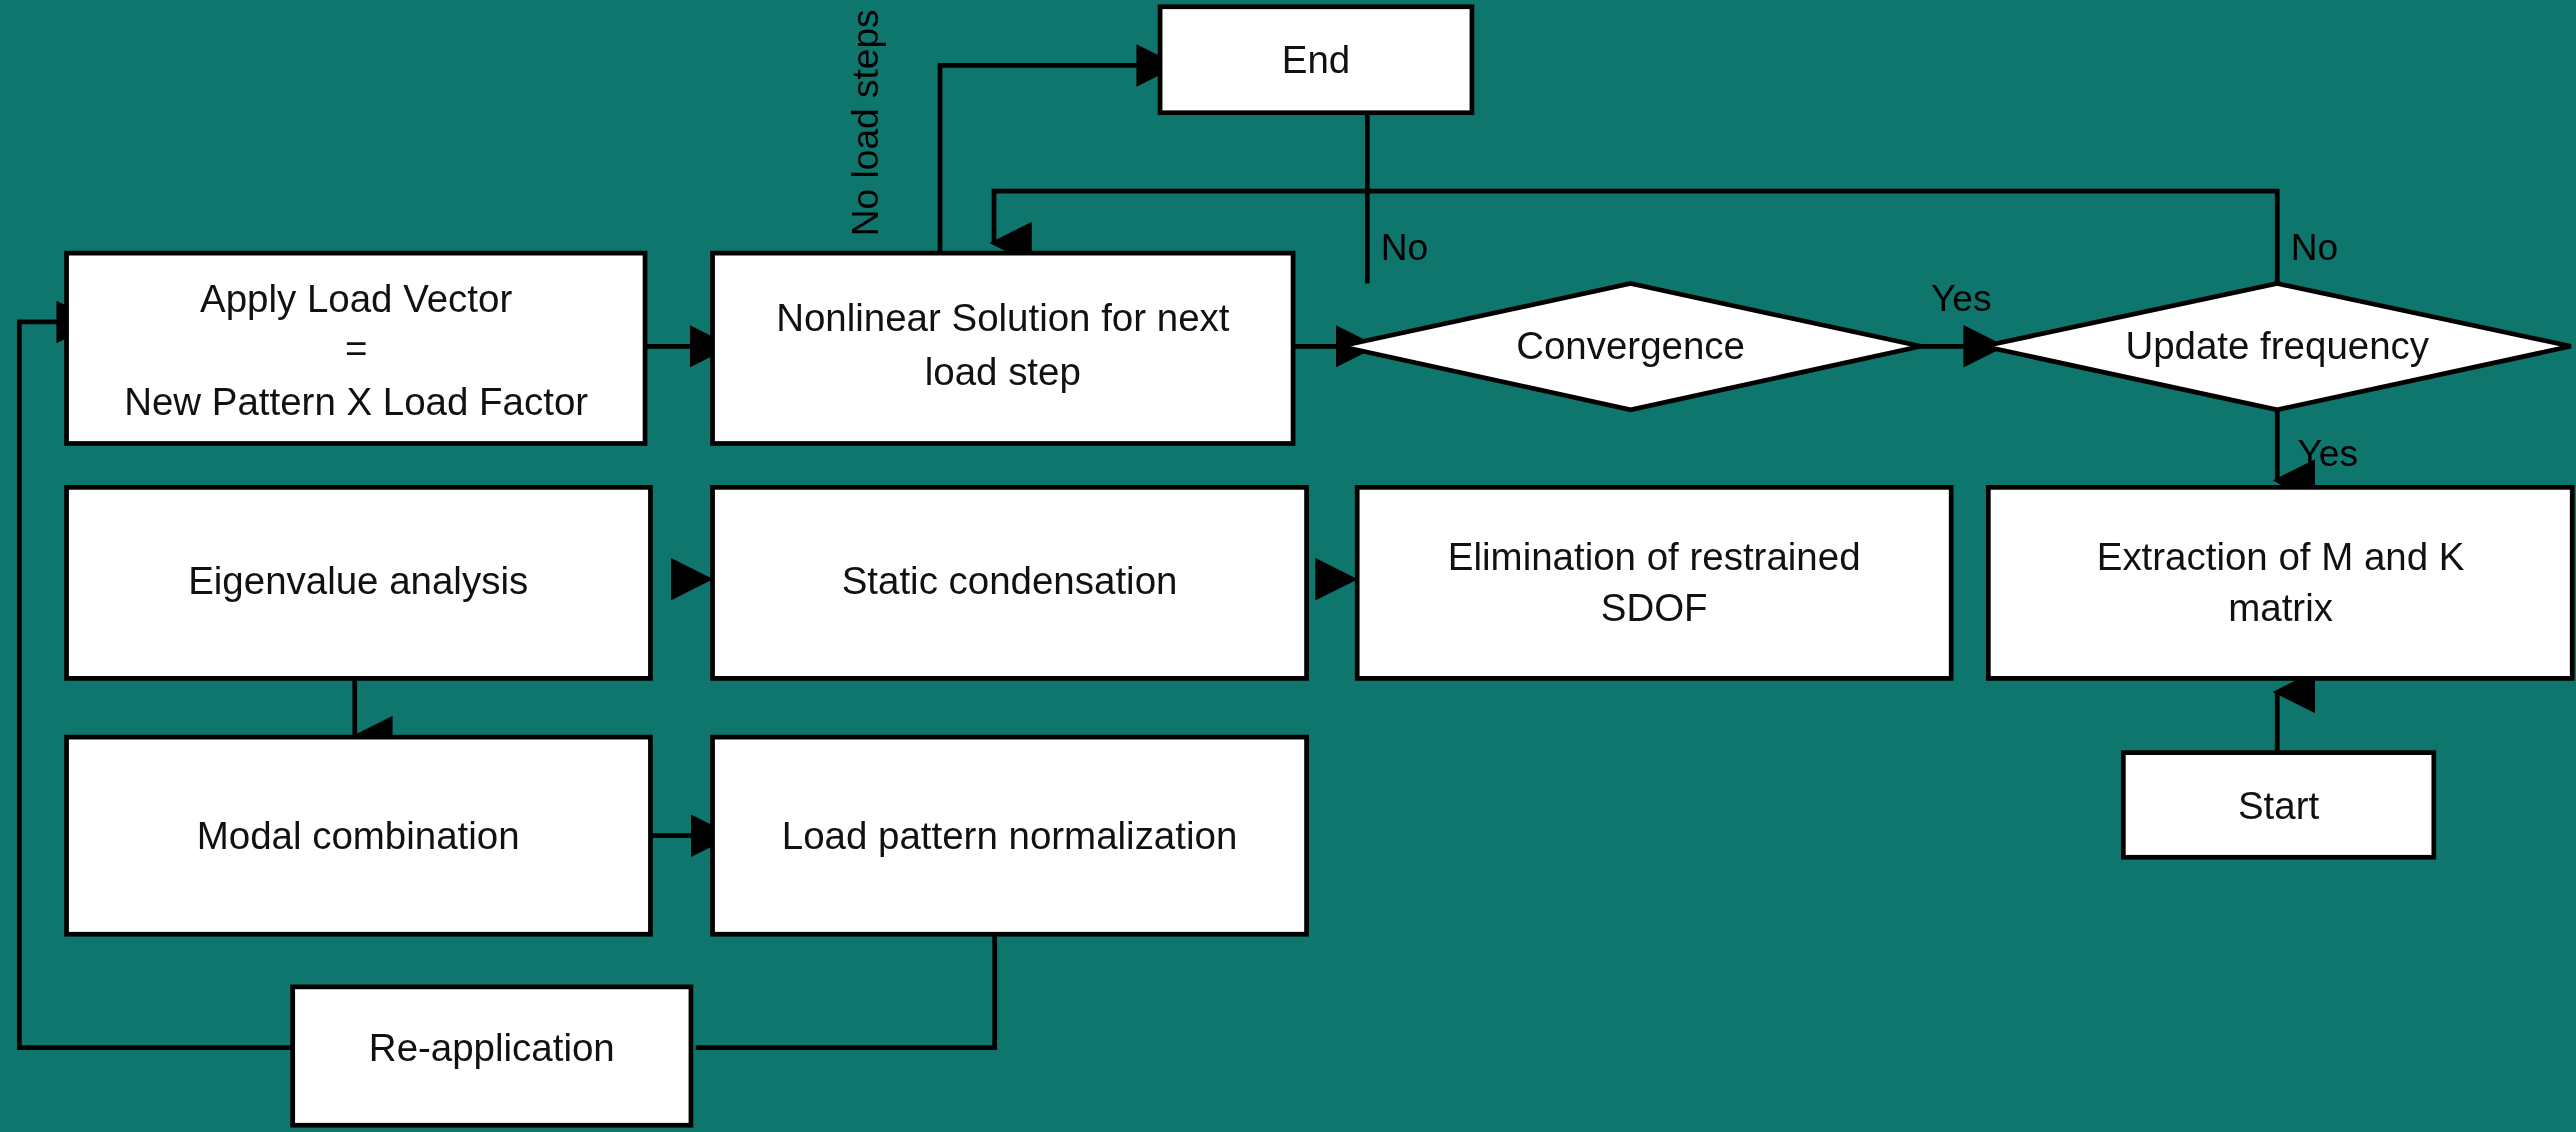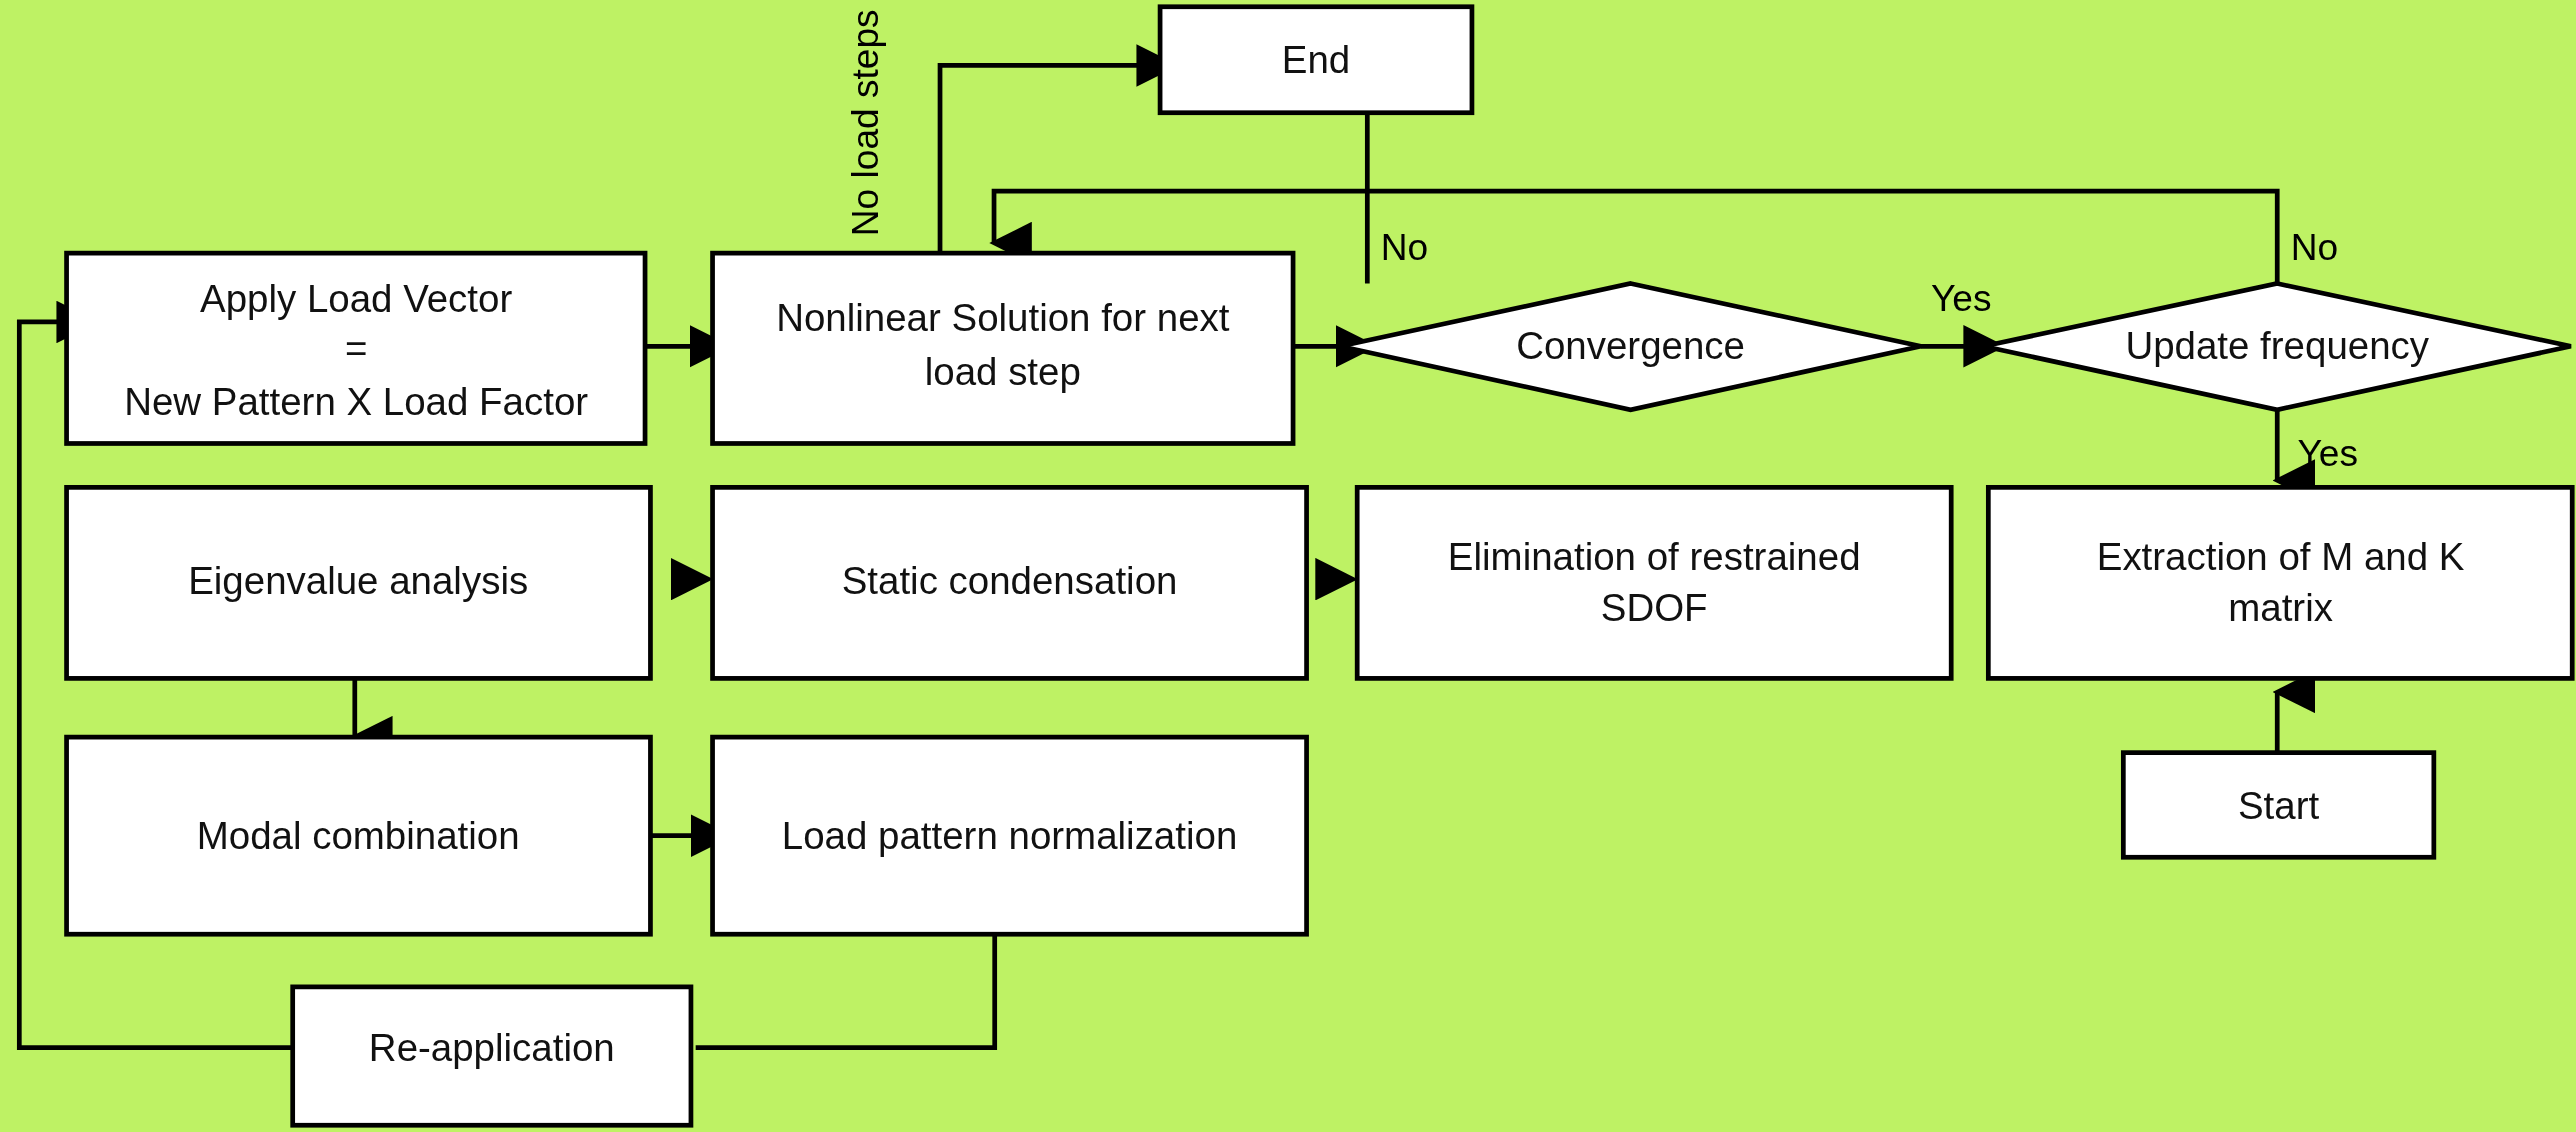--- a/index.html
+++ b/index.html
@@ -1,17 +1,17 @@
 <!DOCTYPE html>
 <html style="font-size:10.8px"><head>
 <meta charset="utf-8">
 <style>
   html,body{margin:0;padding:0;background:#ffffff;}
   body{font-family:"Liberation Sans", sans-serif;}
-  #stage{position:relative;width:2576px;height:1132px;background:#bef264;overflow:hidden;}
+  #stage{position:relative;width:2576px;height:1132px;background:#0f766e;overflow:hidden;}
   svg#flow{position:absolute;left:0;top:0;width:2576px;height:1132px;}
   .nodeshape{fill:#ffffff;stroke:#000000;stroke-width:7;}
   .diamondshape{fill:#ffffff;stroke:#000000;stroke-width:7;}
   .conn{stroke:#000000;stroke-width:7;fill:none;}
   .arrowhead{fill:#000000;stroke:none;}
   .nodetext{font-family:"Liberation Sans", sans-serif;fill:#111111;font-size:57px;text-anchor:middle;}
   .edgelabel{font-family:"Liberation Sans", sans-serif;fill:#000000;font-size:55px;}
   .vertlabel{font-family:"Liberation Sans", sans-serif;fill:#000000;font-size:55px;}
 </style>
 </head>

